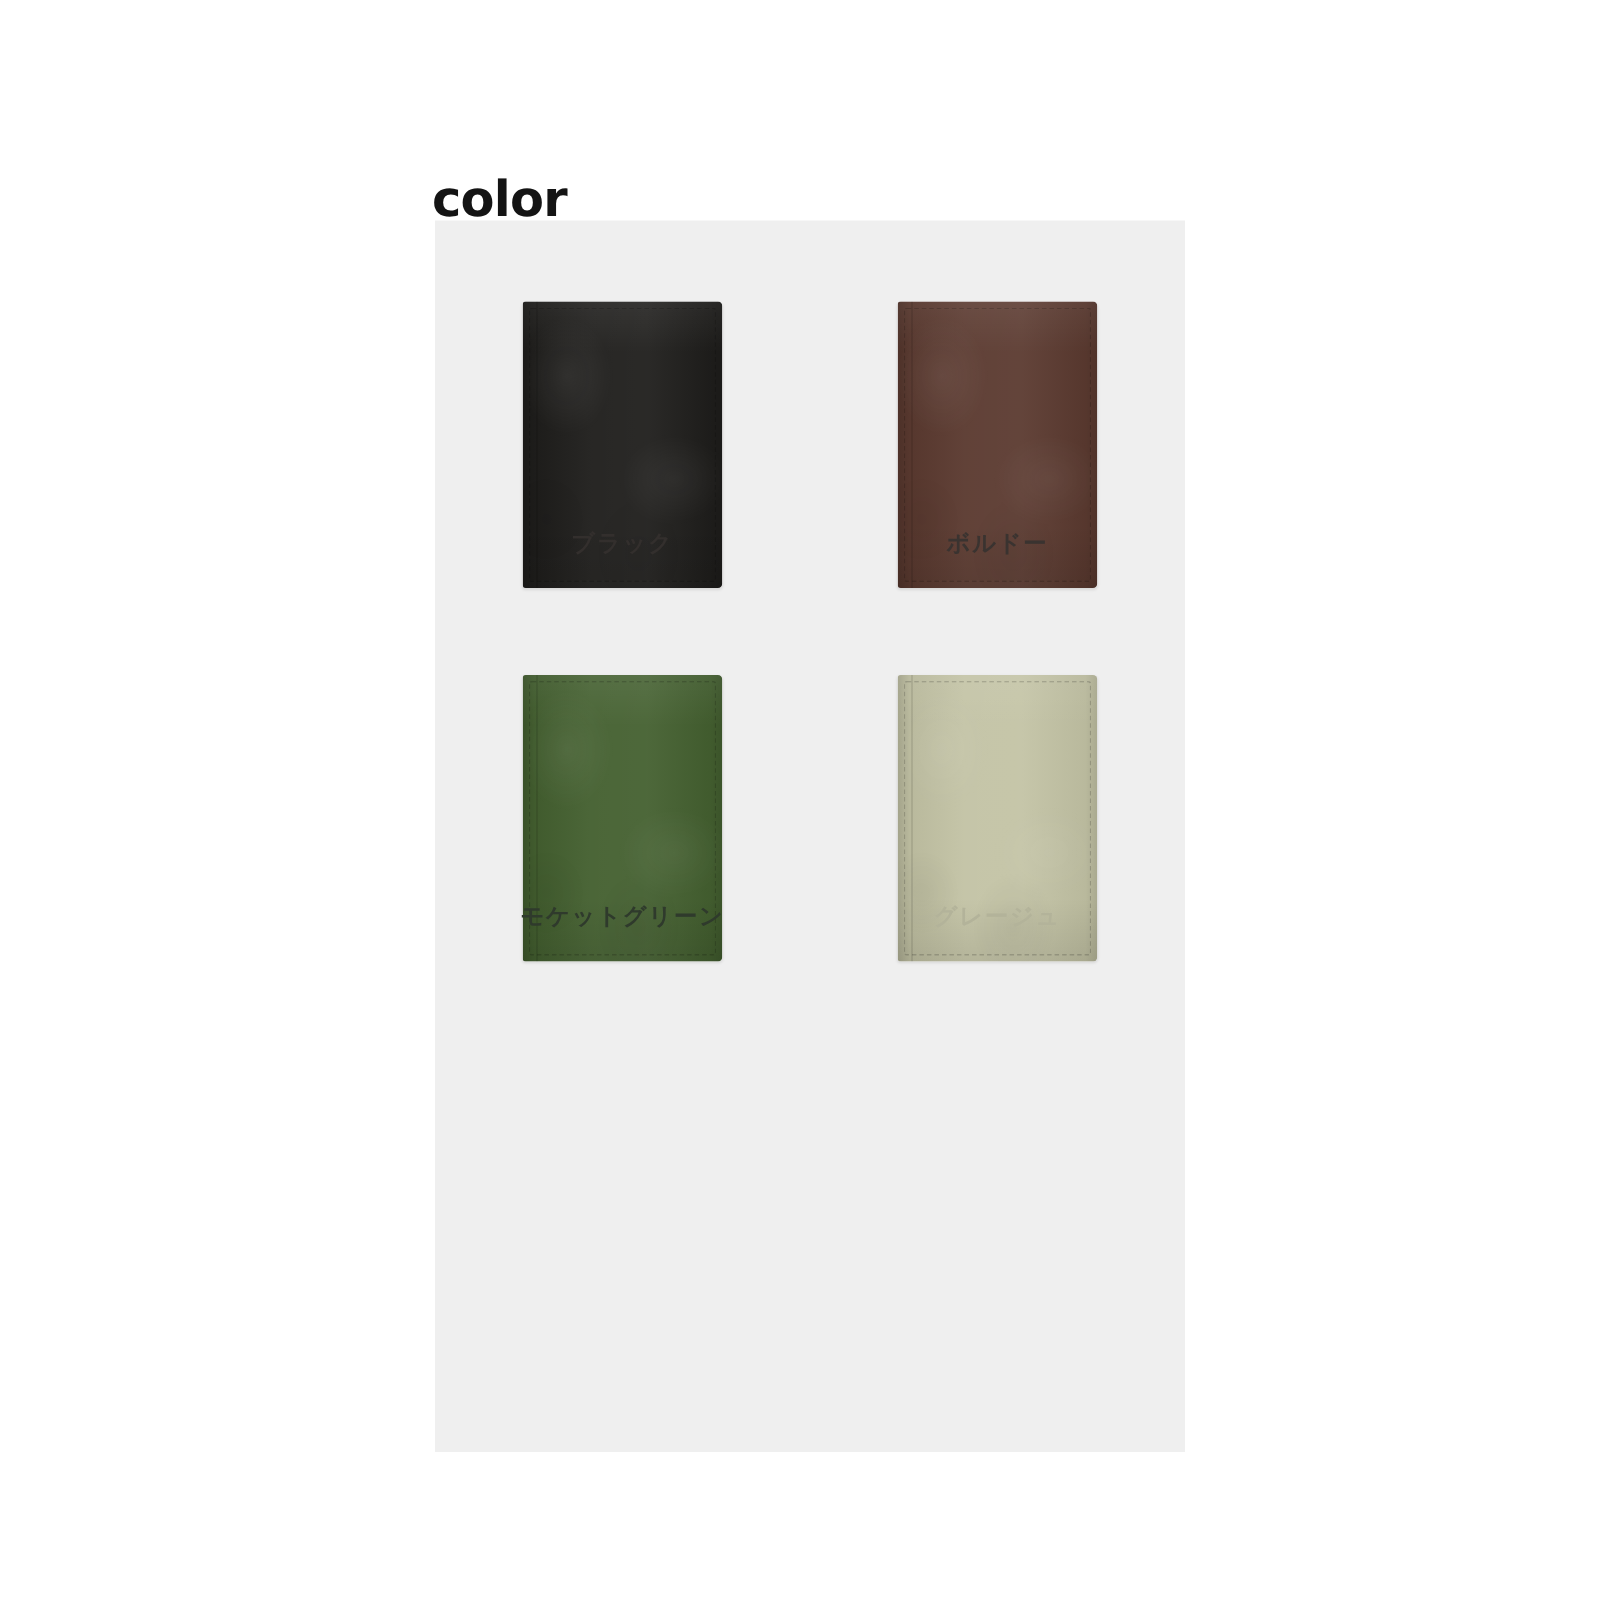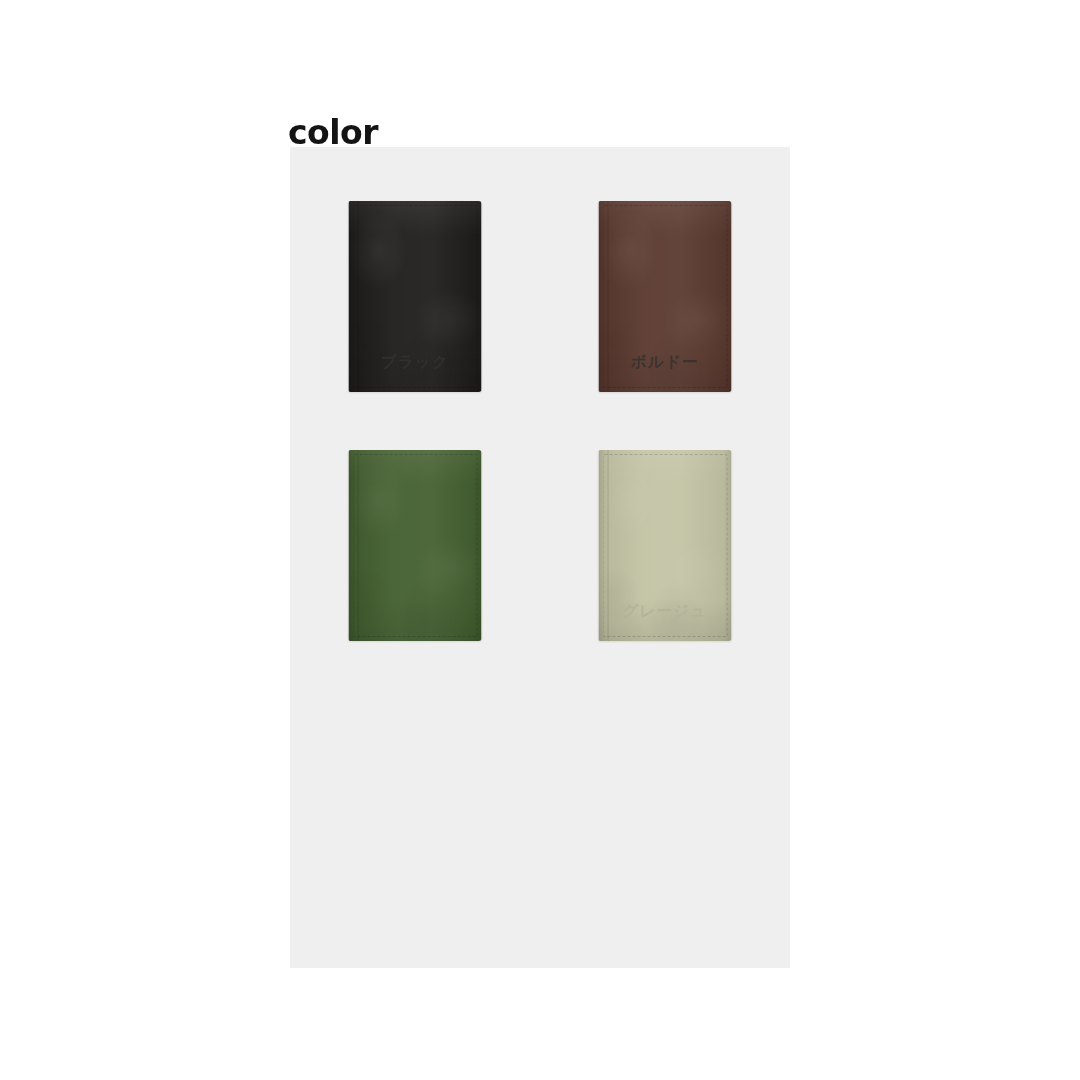--- a/index.html
+++ b/index.html
@@ -181,20 +181,21 @@
         <div class="swatch-cell">
           <div class="swatch-figure">
             <div class="cover">
               <div class="cover-base" style="background: rgb(68, 96, 48);"></div>
               <div class="cover-grain"></div>
               <div class="cover-shade"></div>
               <div class="cover-spine"></div>
               <div class="cover-stitch"></div>
             </div>
           </div>
+          <div class="swatch-label" style="color: rgb(47, 58, 44);">モケットグリーン</div>
         </div>
         <div class="swatch-cell">
           <div class="swatch-figure">
             <div class="cover">
               <div class="cover-base" style="background: rgb(195, 195, 165);"></div>
               <div class="cover-grain"></div>
               <div class="cover-shade"></div>
               <div class="cover-spine"></div>
               <div class="cover-stitch"></div>
             </div>

